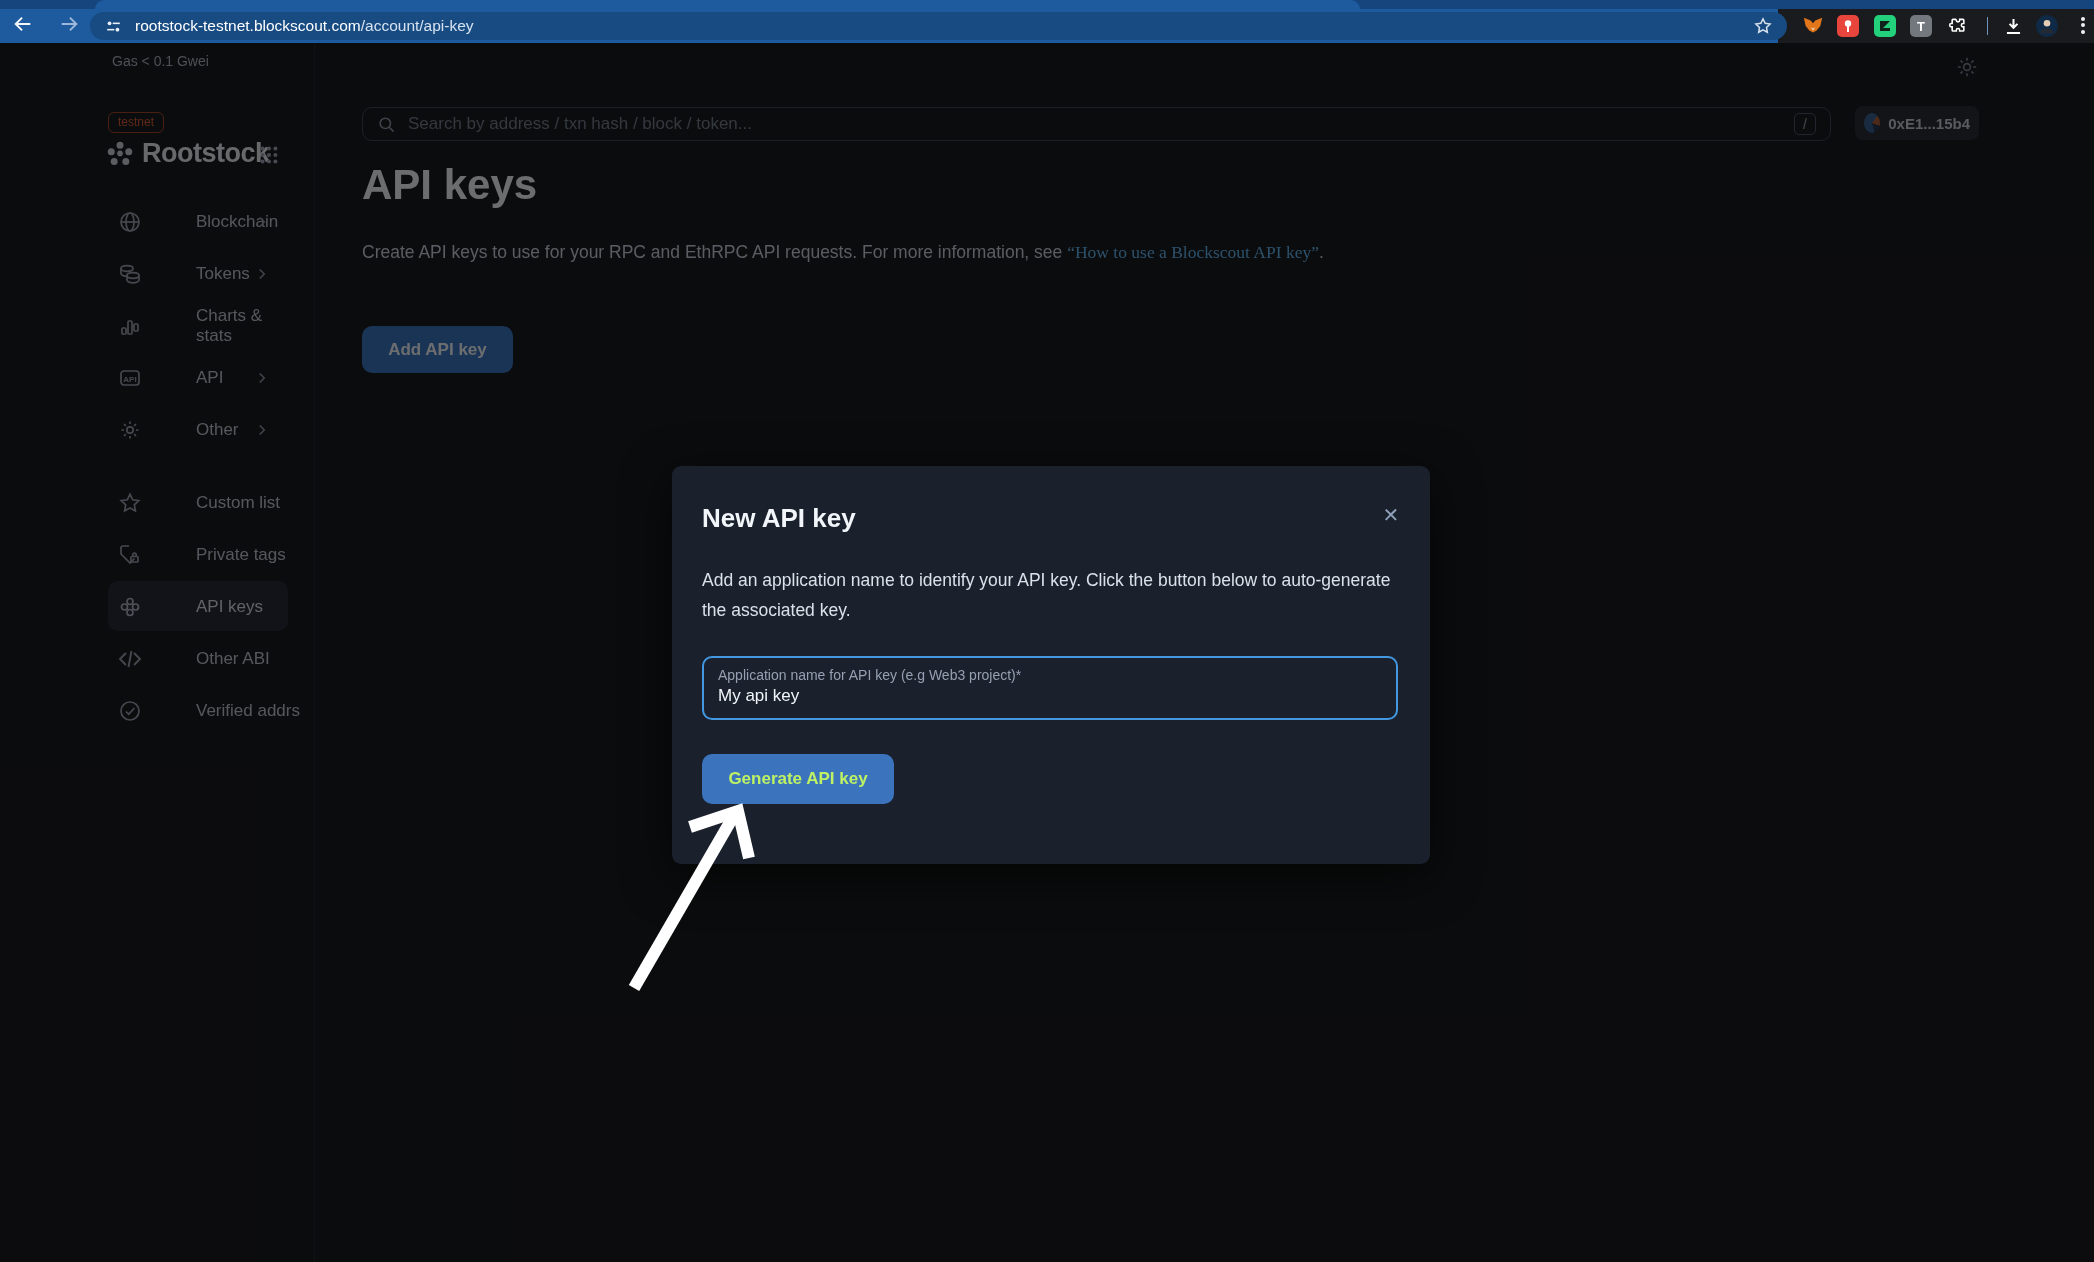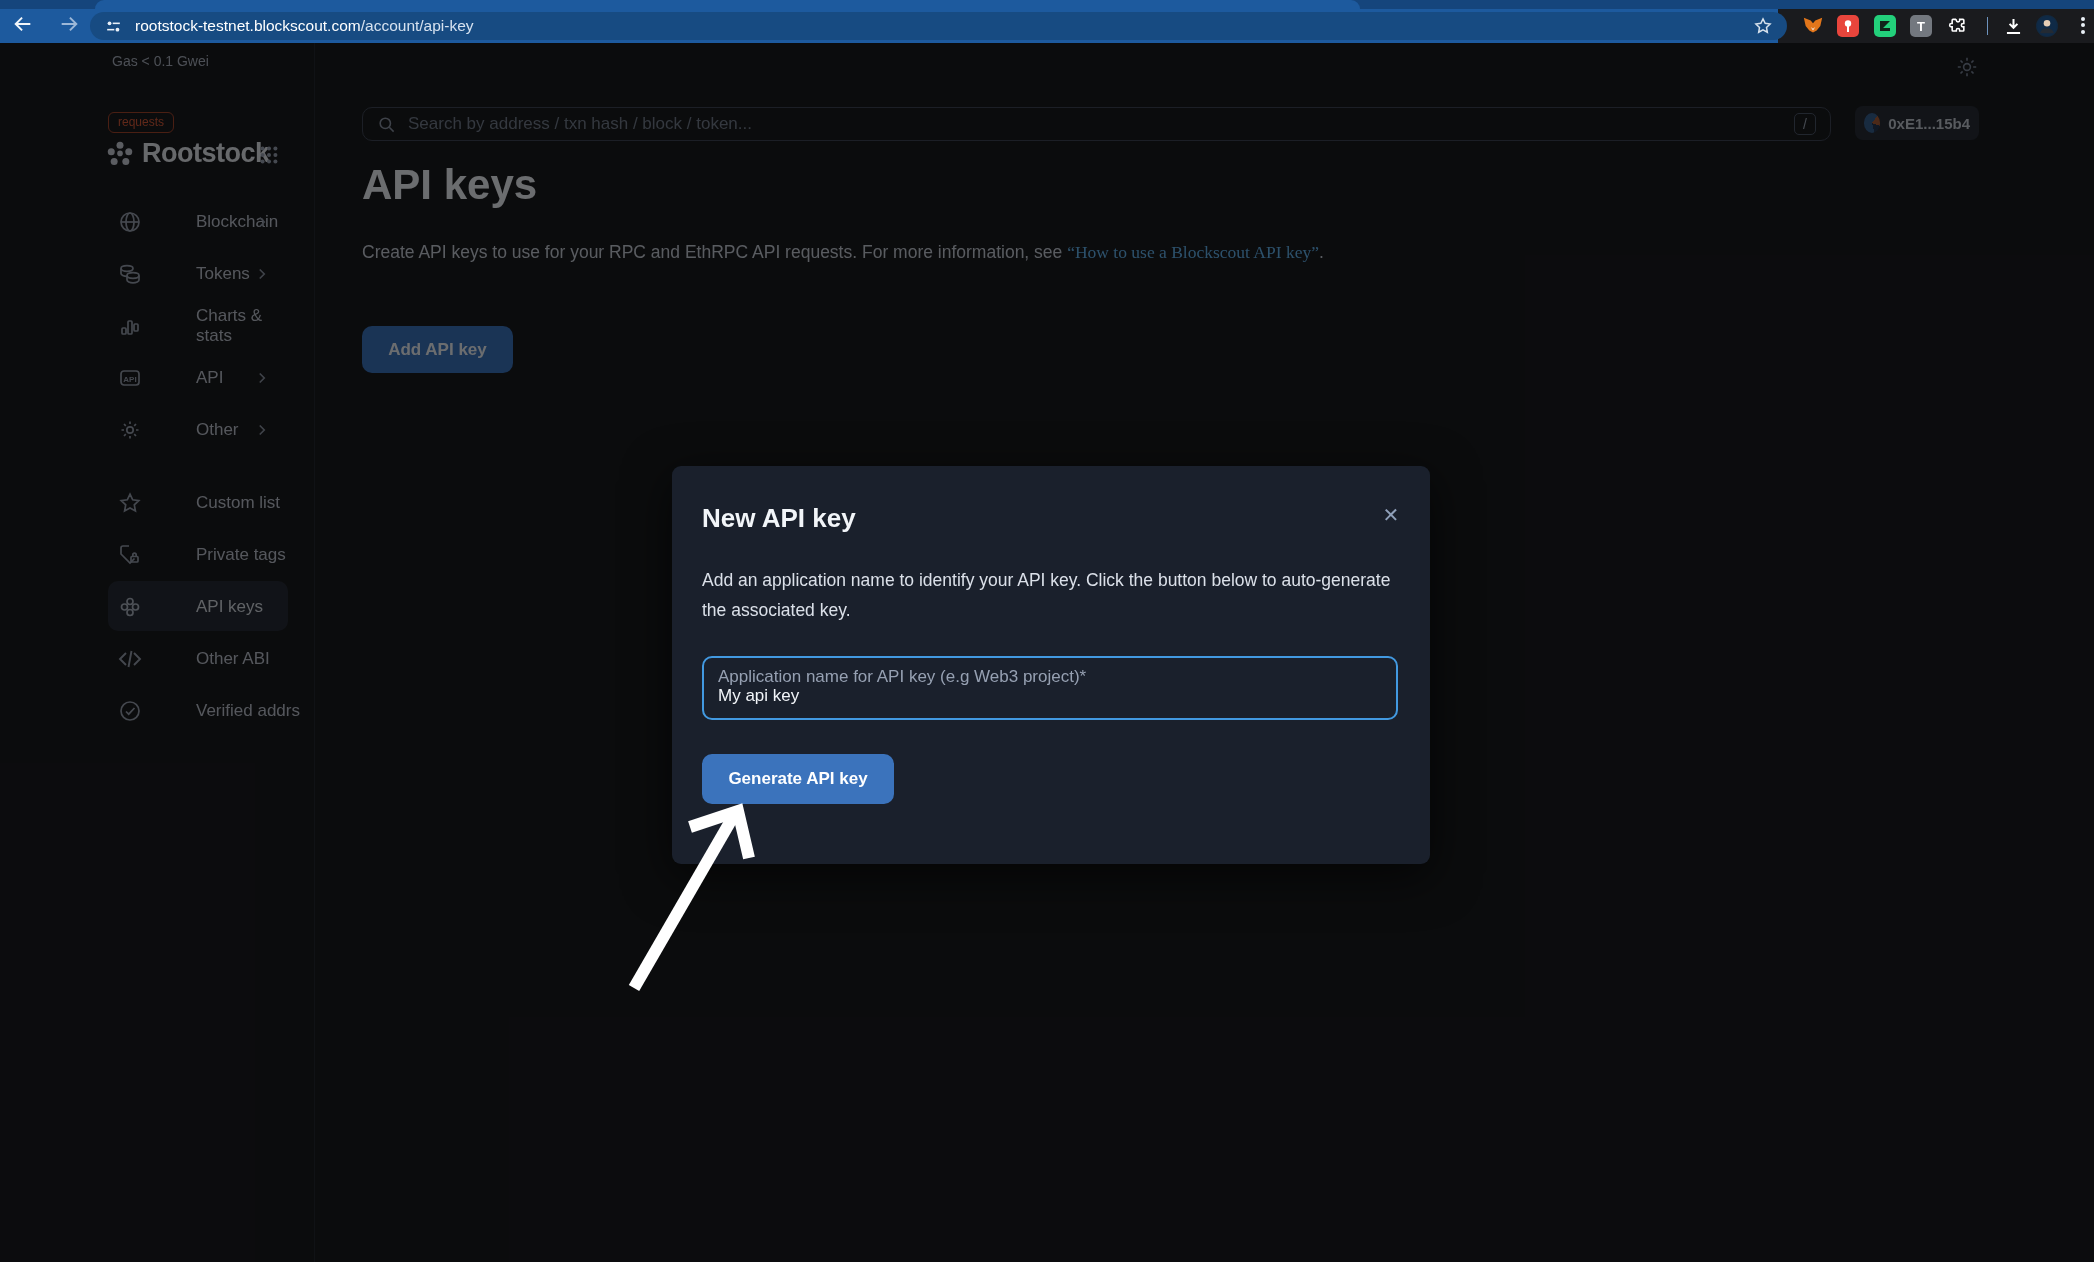--- a/index.html
+++ b/index.html
@@ -58,42 +58,42 @@
   .page-desc a { color:#63b3ed; text-decoration:none; cursor:pointer;font-family:Liberation Serif, serif; }
   .add-btn { position:absolute; left:362px; top:283px; width:151px; height:47px; background:#3b73bc; border:none; border-radius:10px; color:#eef2f7; font-size:17px; font-weight:700; font-family:"Liberation Sans",sans-serif; cursor:pointer; }
 
   
   .overlay { position:absolute; top:43px; left:0; width:2094px; height:1219px; background:rgba(0,0,0,0.55); z-index:50; }
   .modal { position:absolute; left:672px; top:466px; width:758px; height:398px; background:#1a202c; border-radius:9px; box-shadow:0 12px 48px rgba(0,0,0,.65); z-index:60; }
   .modal-title { position:absolute; left:30px; top:37px; font-size:26px; font-weight:700; color:#f2f5f9; }
   .modal-close { position:absolute; right:28px; top:38px; width:22px; height:22px; color:#8fa0ba; font-size:20px; line-height:22px; text-align:center; cursor:pointer; }
   .modal-body { position:absolute; left:30px; top:99px; width:692px; font-size:17.5px; line-height:30px; color:#dbe0e9; }
   .field { position:absolute; left:30px; top:190px; width:696px; height:64px; border:2px solid #4299e1; border-radius:10px; }
-  .field-label { position:absolute; left:14px; top:9px; font-size:17px; color:#96a0b2; }
+  .field-label { position:absolute; left:14px; top:9px; font-size:14px; color:#96a0b2; }
   .field input { position:absolute; left:14px; top:28px; width:650px; background:transparent; border:none; outline:none; color:#f2f5f9; font-size:17px; font-weight:500; font-family:"Liberation Sans",sans-serif; }
-  .gen-btn { position:absolute; left:30px; top:288px; width:192px; height:50px; background:#3b73bc; border:none; border-radius:10px; color:#ffffff; font-size:17px; font-weight:700; font-family:"Liberation Sans",sans-serif; cursor:pointer; }
+  .gen-btn { position:absolute; left:30px; top:288px; width:192px; height:50px; background:#3b73bc; border:none; border-radius:10px; color:#bef264; font-size:17px; font-weight:700; font-family:"Liberation Sans",sans-serif; cursor:pointer; }
 
   .arrow-layer { position:absolute; top:0; left:0; width:2094px; height:1262px; z-index:70; pointer-events:none; }
 </style>
 </head>
 <body>
 
 <div class="page">
 
   <div class="gas">Gas &lt; 0.1 Gwei</div>
 
   <div class="top-gear">
     <svg viewBox="0 0 24 24" fill="none" stroke="currentColor" stroke-width="1.6">
       <circle cx="12" cy="12" r="3.4"></circle>
       <path d="M12 2.8v3 M12 18.2v3 M2.8 12h3 M18.2 12h3 M5.5 5.5l2.1 2.1 M16.4 16.4l2.1 2.1 M18.5 5.5l-2.1 2.1 M7.6 16.4l-2.1 2.1"></path>
     </svg>
   </div>
 
   <div class="sidebar">
-    <div class="testnet-badge">requests</div>
+    <div class="testnet-badge">testnet</div>
 
     <div class="brand-row">
       <span class="brand-logo">
         <svg viewBox="0 0 24 24" fill="currentColor">
           <circle cx="12" cy="4.5" r="3"></circle>
             <circle cx="4.5" cy="10" r="3"></circle>
             <circle cx="19.5" cy="10" r="3"></circle>
           <circle cx="7" cy="18.5" r="3"></circle>
             <circle cx="17" cy="18.5" r="3"></circle>
             <circle cx="12" cy="11.5" r="2.4"></circle>

